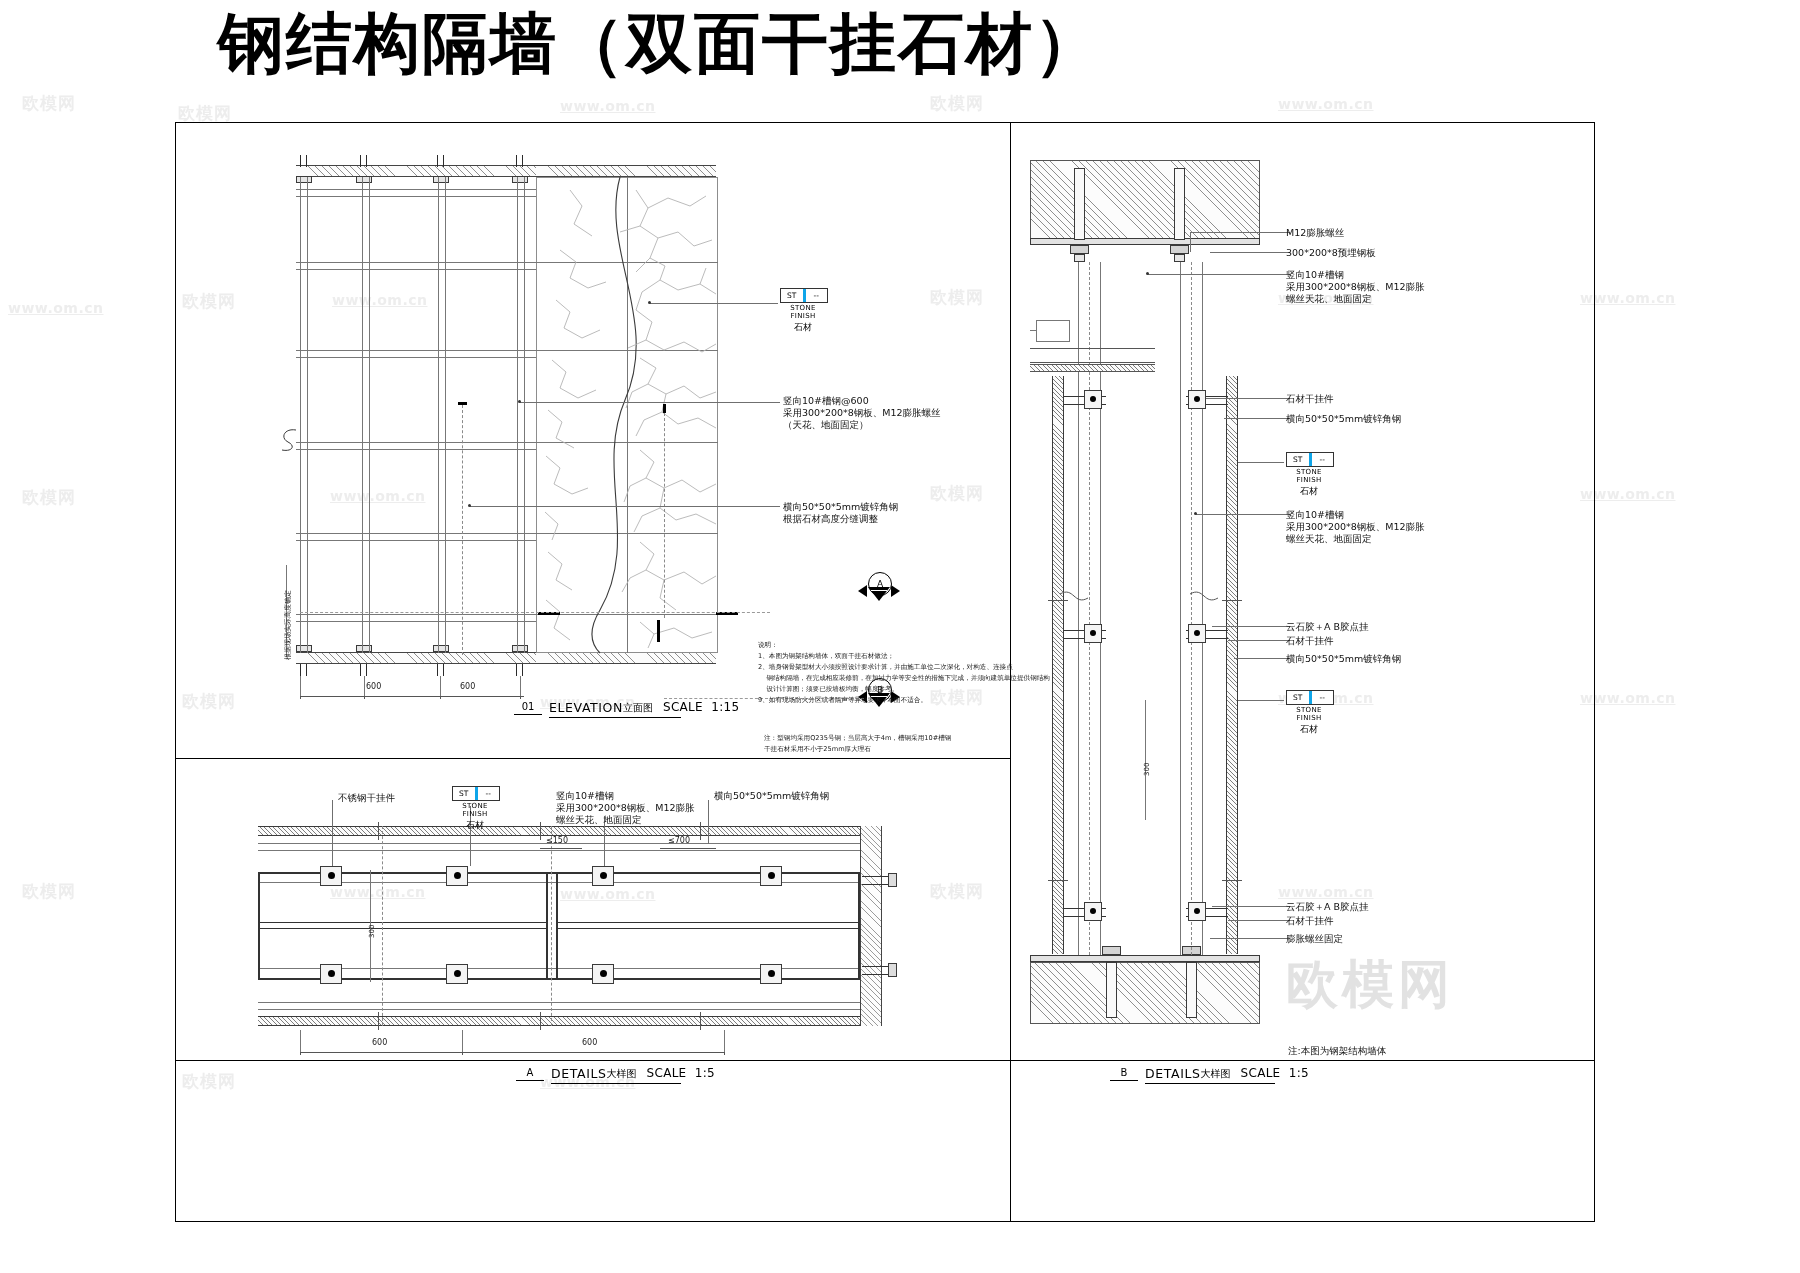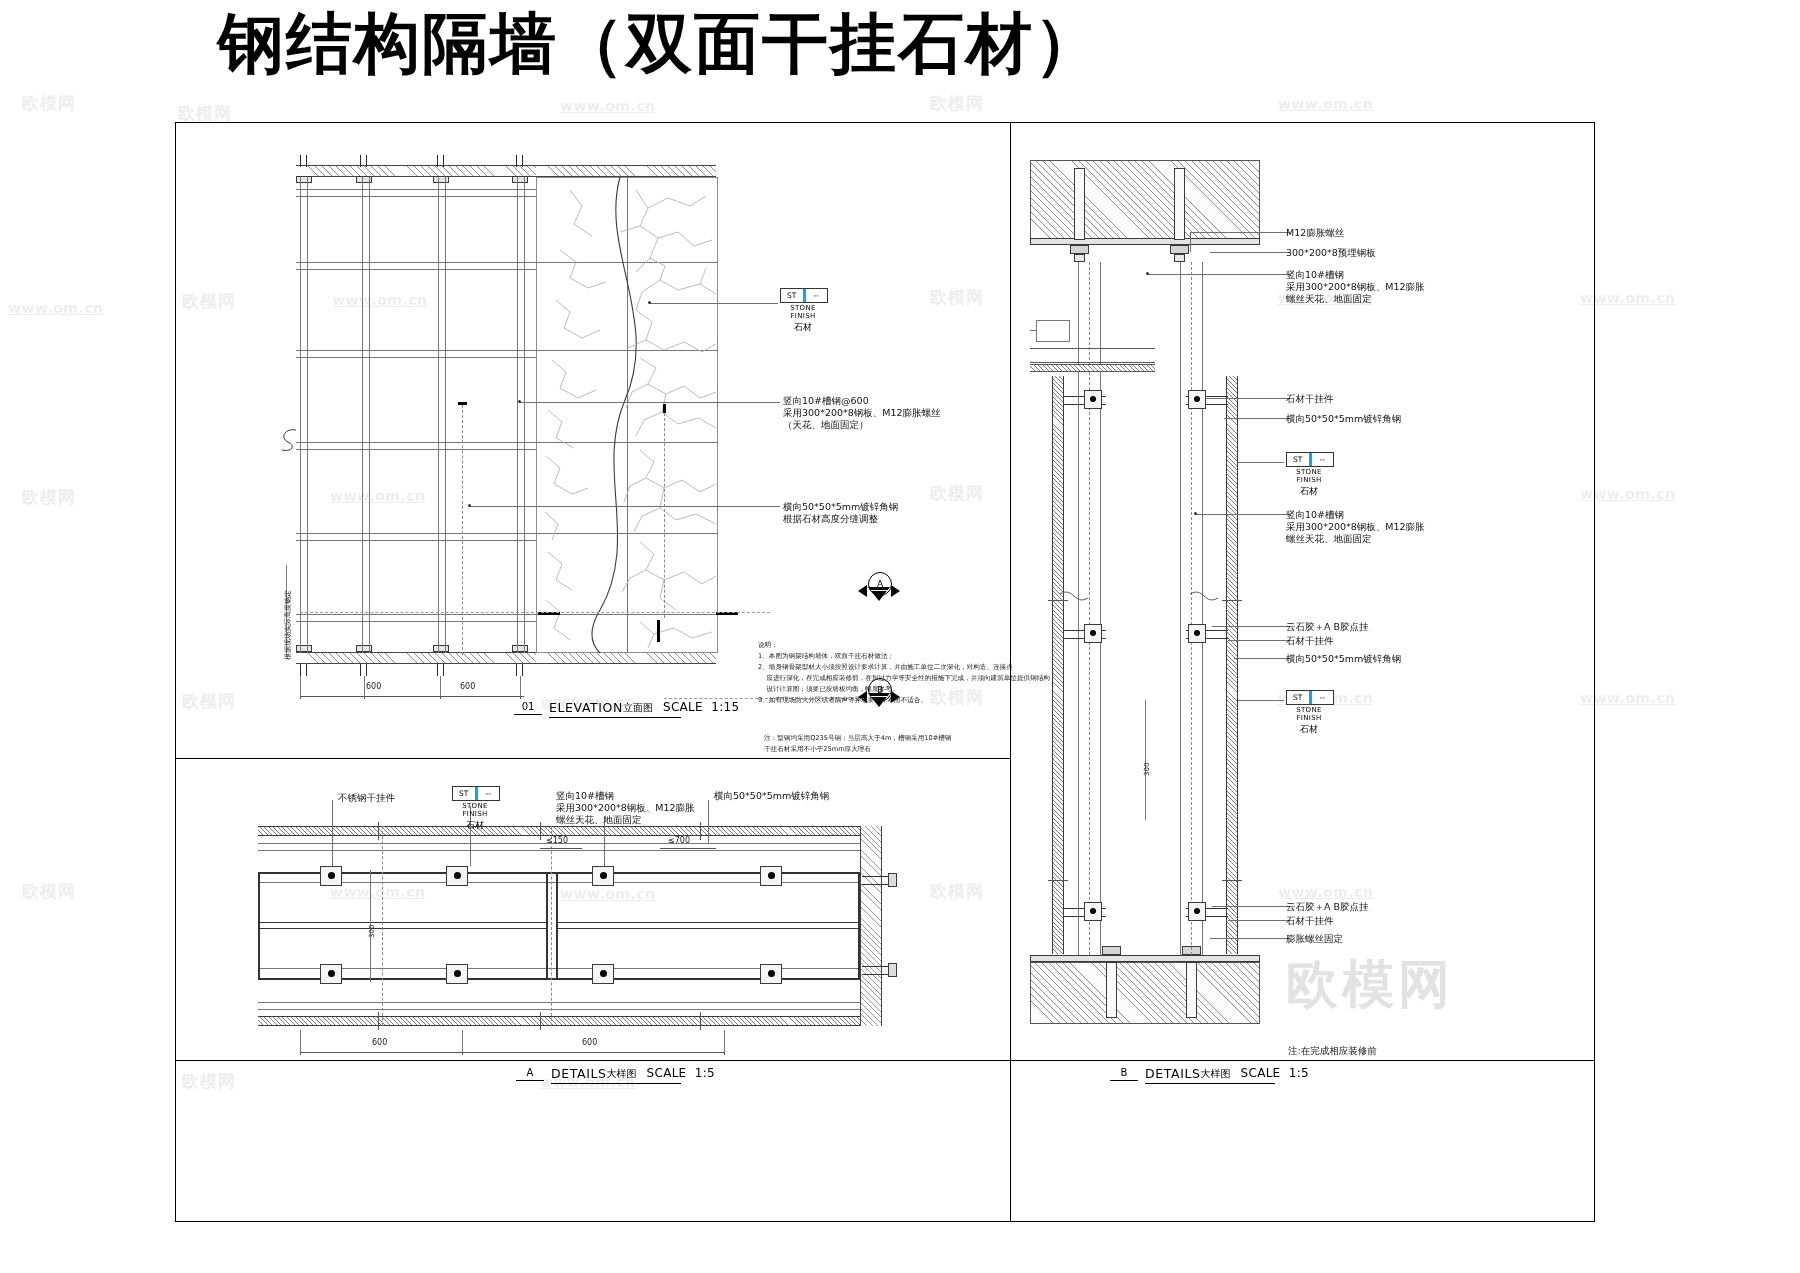--- a/index.html
+++ b/index.html
@@ -316,21 +316,21 @@
       <div class="wing-r"></div>
     <div class="circ">B</div>
     <div class="tri"></div>
       <div class="bar"></div>
   </div>
   <div class="center" style="left:664px;top:698px;width:200px;"></div>
 
   <div class="t note" style="left:758px;top:641px;">说明：</div>
   <div class="t note" style="left:758px;top:652px;">1、本图为钢架结构墙体，双面干挂石材做法；</div>
   <div class="t note" style="left:758px;top:663px;">2、墙身钢骨架型材大小须按照设计要求计算，并由施工单位二次深化，对构造、连接点</div>
-  <div class="t note" style="left:758px;top:674px;">    应进行深化，在完成相应装修前，在加过力学等安全性的措施下完成，并须向建筑单位提供钢结构</div>
+  <div class="t note" style="left:758px;top:674px;">    钢结构隔墙，在完成相应装修前，在加过力学等安全性的措施下完成，并须向建筑单位提供钢结构</div>
   <div class="t note" style="left:758px;top:685px;">    设计计算图；须要已按墙板均衡，幅度参考。</div>
   <div class="t note" style="left:758px;top:696px;">9、如有现场防火分区或者隔声等异地要求，本图不适合。</div>
 
   <div class="t note" style="left:764px;top:734px;">注：型钢均采用Q235号钢；当层高大于4m，槽钢采用10#槽钢</div>
   <div class="t note" style="left:764px;top:745px;">干挂石材采用不小于25mm厚大理石</div>
 
   <div class="tblock" style="left:514px;top:700px;">
     <div class="num">01</div>
     <div class="names" style="position:relative;">
       <div class="en">ELEVATION</div>
@@ -584,21 +584,21 @@
     <div class="cn">石材</div>
   </div>
 
   <div class="lead" style="left:1212px;top:906px;width:78px;"></div>
   <div class="t cn" style="left:1286px;top:900px;">云石胶＋A B胶点挂</div>
   <div class="lead" style="left:1228px;top:920px;width:62px;"></div>
   <div class="t cn" style="left:1286px;top:914px;">石材干挂件</div>
   <div class="lead" style="left:1210px;top:938px;width:80px;"></div>
   <div class="t cn" style="left:1286px;top:932px;">膨胀螺丝固定</div>
 
-  <div class="t cn" style="left:1288px;top:1044px;">注:在完成相应装修前</div>
+  <div class="t cn" style="left:1288px;top:1044px;">注:本图为钢架结构墙体</div>
 
   <div class="tblock" style="left:1110px;top:1066px;">
     <div class="num">B</div>
     <div class="names" style="position:relative;">
       <div class="en">DETAILS</div>
       <div class="cnrow">
         <span class="cn">大样图</span>
         <span class="scale"><span>SCALE</span>&nbsp;&nbsp;<span>1:5</span></span>
       </div>
       <div class="ul" style="width:130px;"></div>

